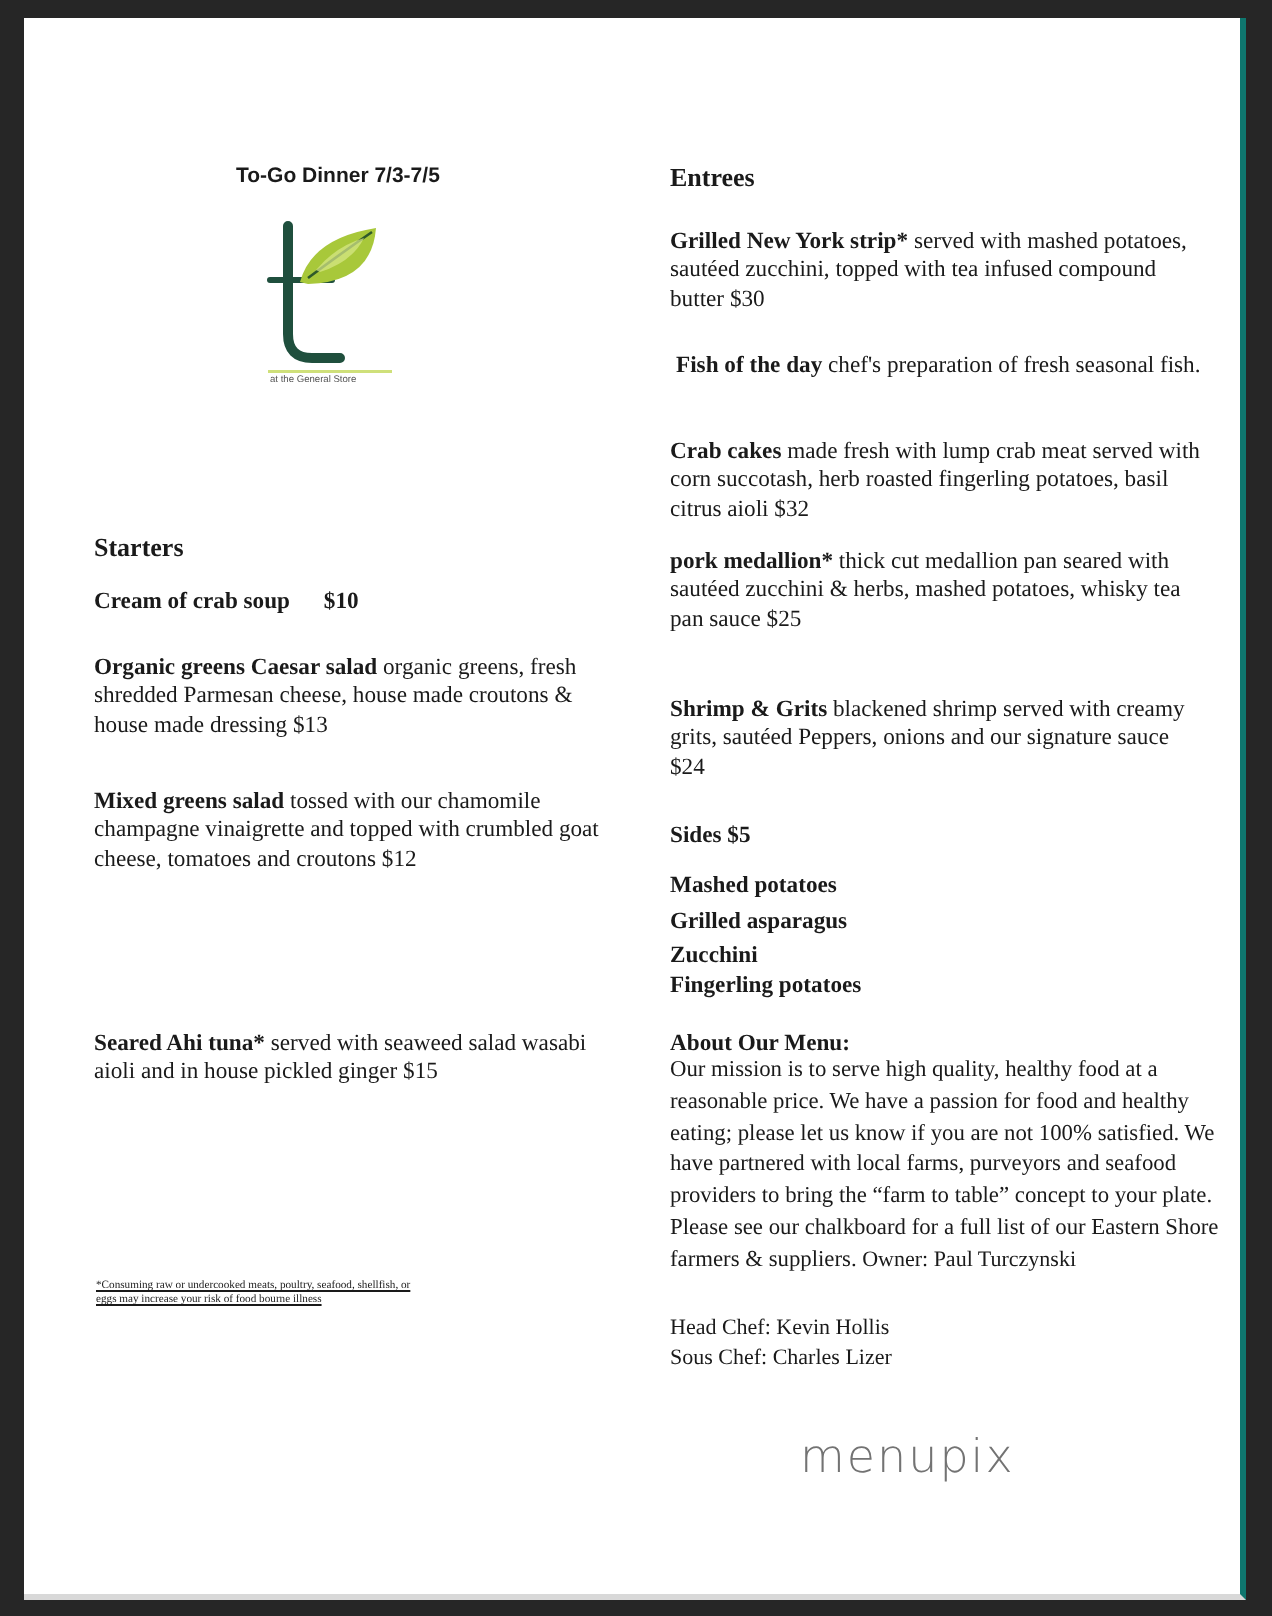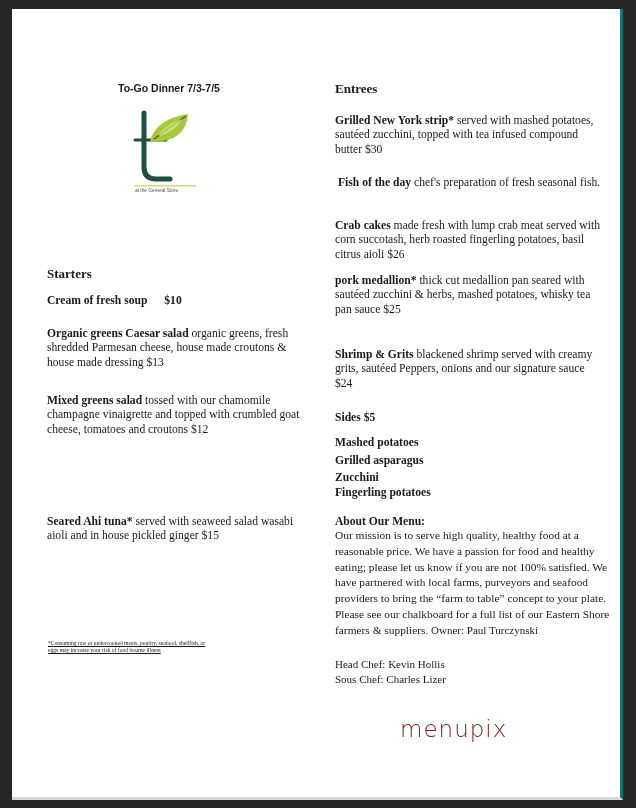--- a/index.html
+++ b/index.html
@@ -46,21 +46,21 @@
       text-decoration: underline;
     }
     .side { font-size: 11.6px; font-weight: bold; }
     .about { font-size: 11.4px; line-height: 15.8px; width: 275px; }
     .staff { font-size: 11px; line-height: 14px; }
     .watermark {
       left: 388px; top: 707px;
       font-family: "DejaVu Sans", sans-serif;
       font-size: 23px;
       font-weight: 200;
-      color: #7f1d1d;
+      color: #737373;
       letter-spacing: 1px;
     }
   </style>
 </head>
 <body>
 
 <div class="page">
 
   <div class="abs header-title sans">To-Go  Dinner 7/3-7/5</div>
 
@@ -76,21 +76,21 @@
       <path d="M28 30 Q38 18 52 14 Q46 26 30 31 Z" fill="#d9e88a" opacity="0.7"></path>
 
       <rect x="4" y="80" width="62" height="1.5" fill="#cfe07a"></rect>
     </svg>
     <div class="sans" style="position:absolute; left:5px; top:83px; font-size:4.8px; color:#555; white-space:nowrap;">at the General Store</div>
   </div>
 
   <div class="abs section-title serif" style="left:35px; top:257px;">Starters</div>
 
   <div class="abs item serif" style="left:35px; top:285px;">
-    <span class="name">Cream of fresh soup</span>
+    <span class="name">Cream of crab soup</span>
     <span class="b" style="margin-left:14px;">$10</span>
   </div>
 
   <div class="abs item serif" style="left:35px; top:318px;">
     <span class="name">Organic greens Caesar salad</span><span> organic greens, fresh shredded Parmesan cheese, house made croutons &amp; house made dressing $13</span>
   </div>
 
   <div class="abs item serif" style="left:35px; top:385px;">
     <span class="name">Mixed greens salad</span><span> tossed with our chamomile champagne vinaigrette and topped with crumbled goat cheese, tomatoes and croutons $12</span>
   </div>
@@ -106,21 +106,21 @@
 
   <div class="abs item serif" style="left:323px; top:105px; width:265px;">
     <span class="name">Grilled New York strip*</span><span> served with mashed potatoes, sautéed zucchini, topped with tea infused compound butter $30</span>
   </div>
 
   <div class="abs item serif" style="left:326px; top:167px; width:265px;">
     <span class="name">Fish of the day</span><span> chef's preparation of fresh seasonal fish.</span>
   </div>
 
   <div class="abs item serif" style="left:323px; top:210px; width:265px;">
-    <span class="name">Crab cakes</span><span> made fresh with lump crab meat served with corn succotash, herb roasted fingerling potatoes, basil citrus aioli $26</span>
+    <span class="name">Crab cakes</span><span> made fresh with lump crab meat served with corn succotash, herb roasted fingerling potatoes, basil citrus aioli $32</span>
   </div>
 
   <div class="abs item serif" style="left:323px; top:265px; width:265px;">
     <span class="name">pork medallion*</span><span> thick cut medallion pan seared with sautéed zucchini &amp; herbs, mashed potatoes, whisky tea pan sauce  $25</span>
   </div>
 
   <div class="abs item serif" style="left:323px; top:339px; width:265px;">
     <span class="name">Shrimp &amp; Grits</span><span> blackened shrimp served with creamy grits, sautéed Peppers, onions and our signature sauce $24</span>
   </div>
 

